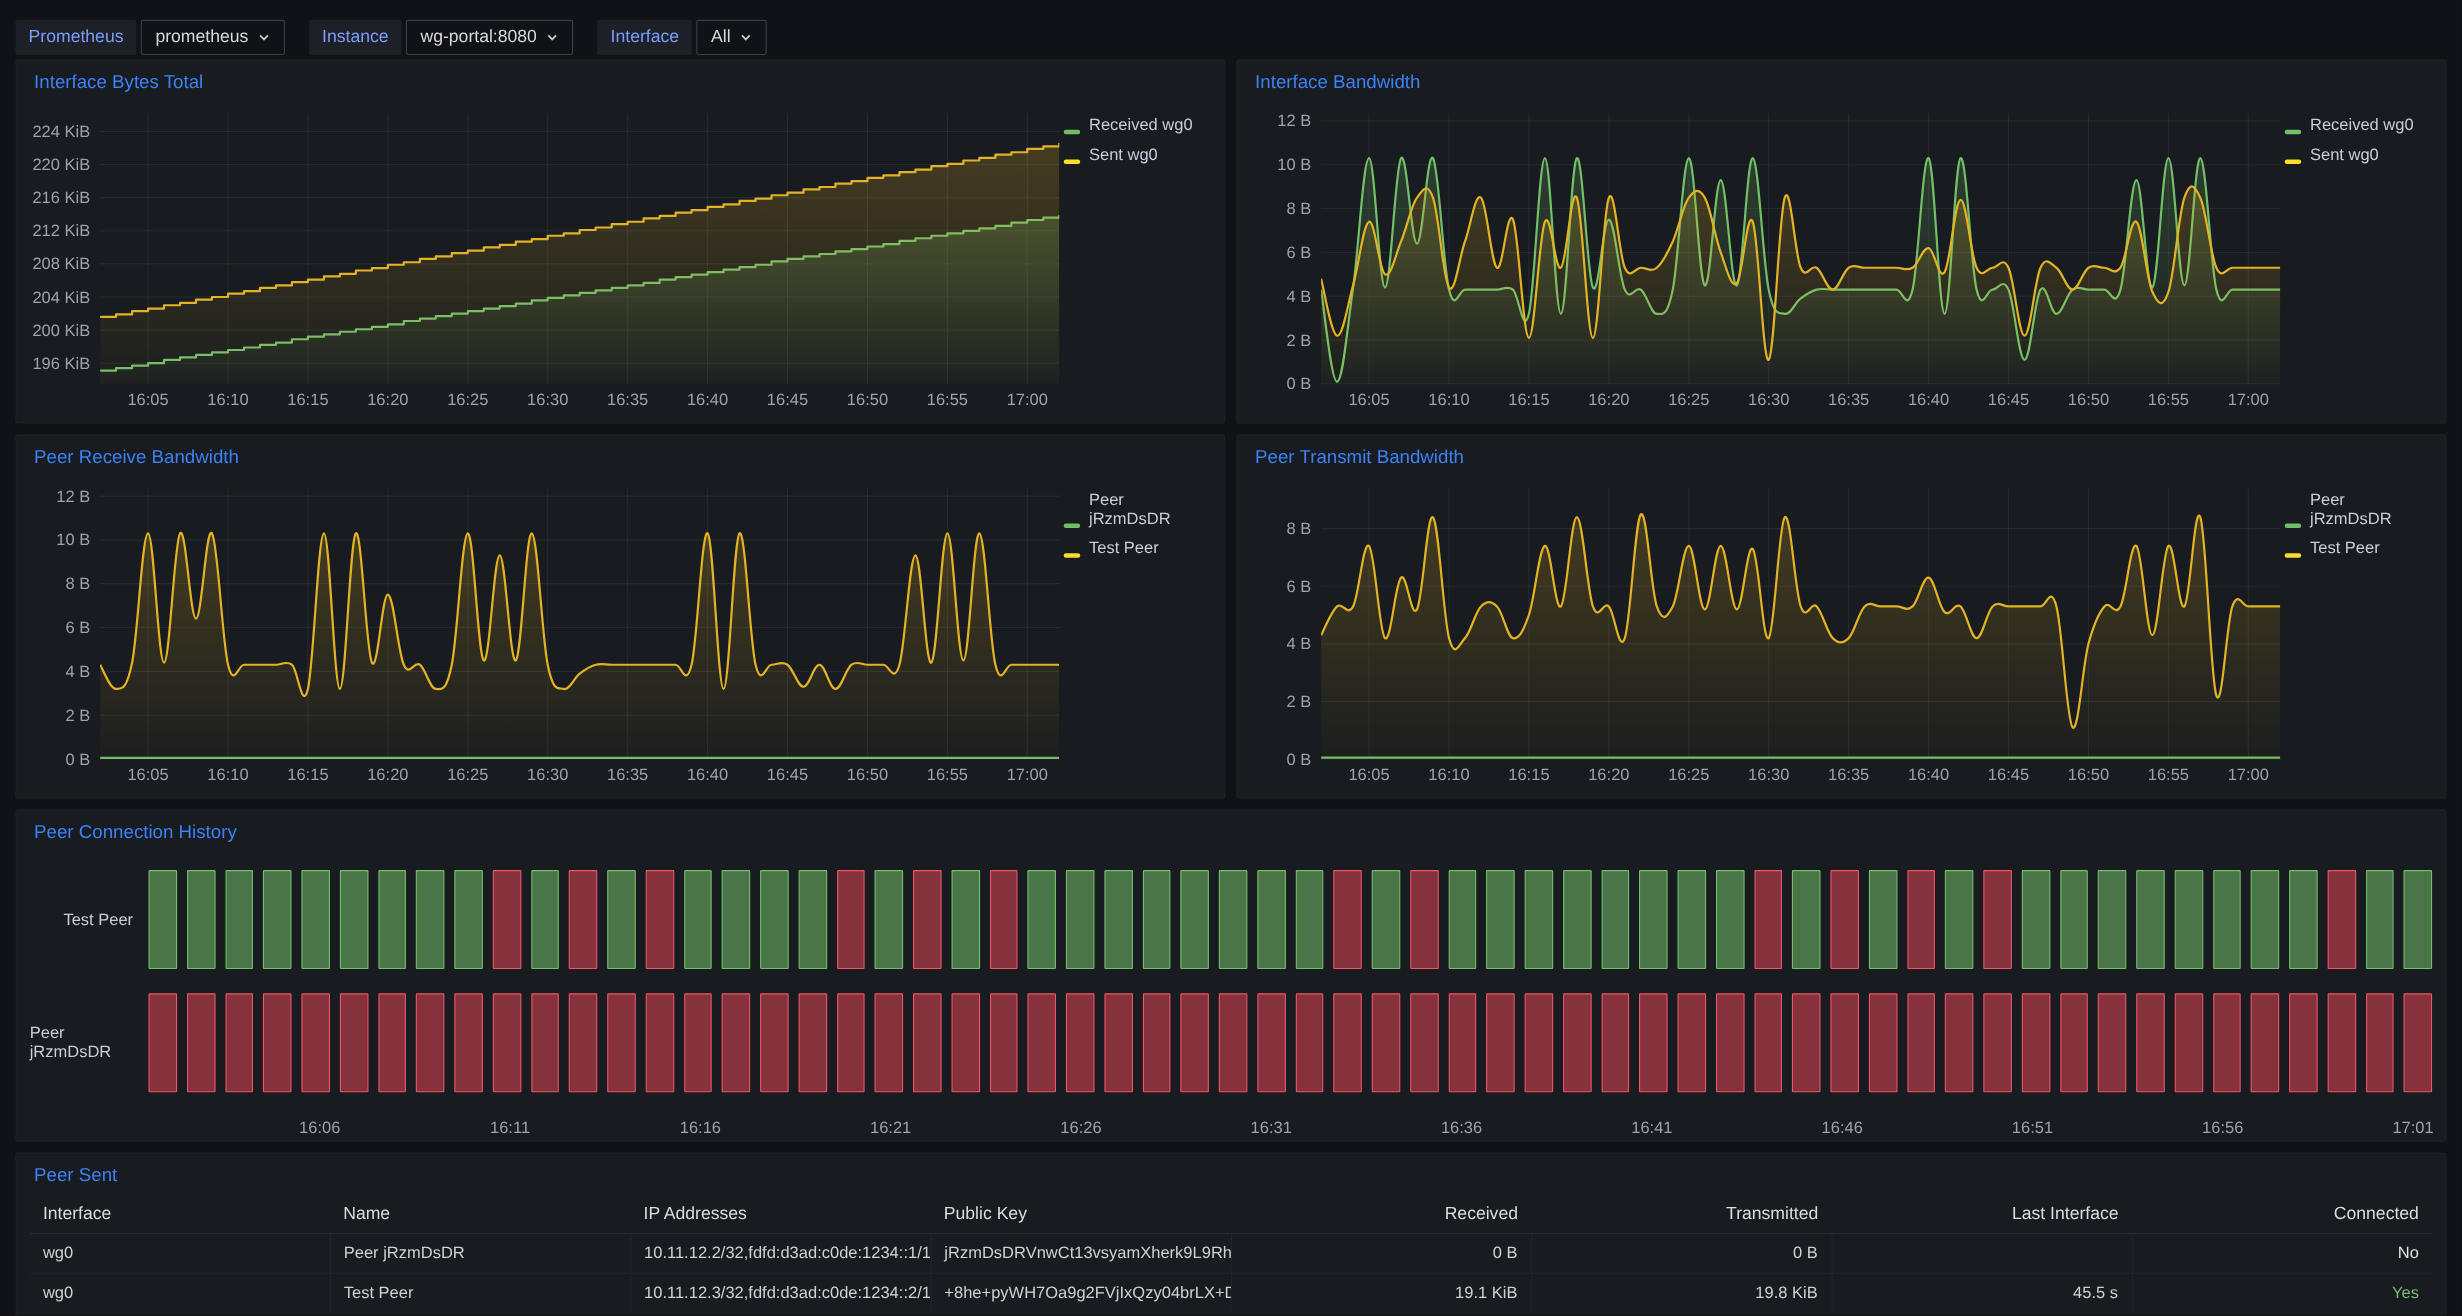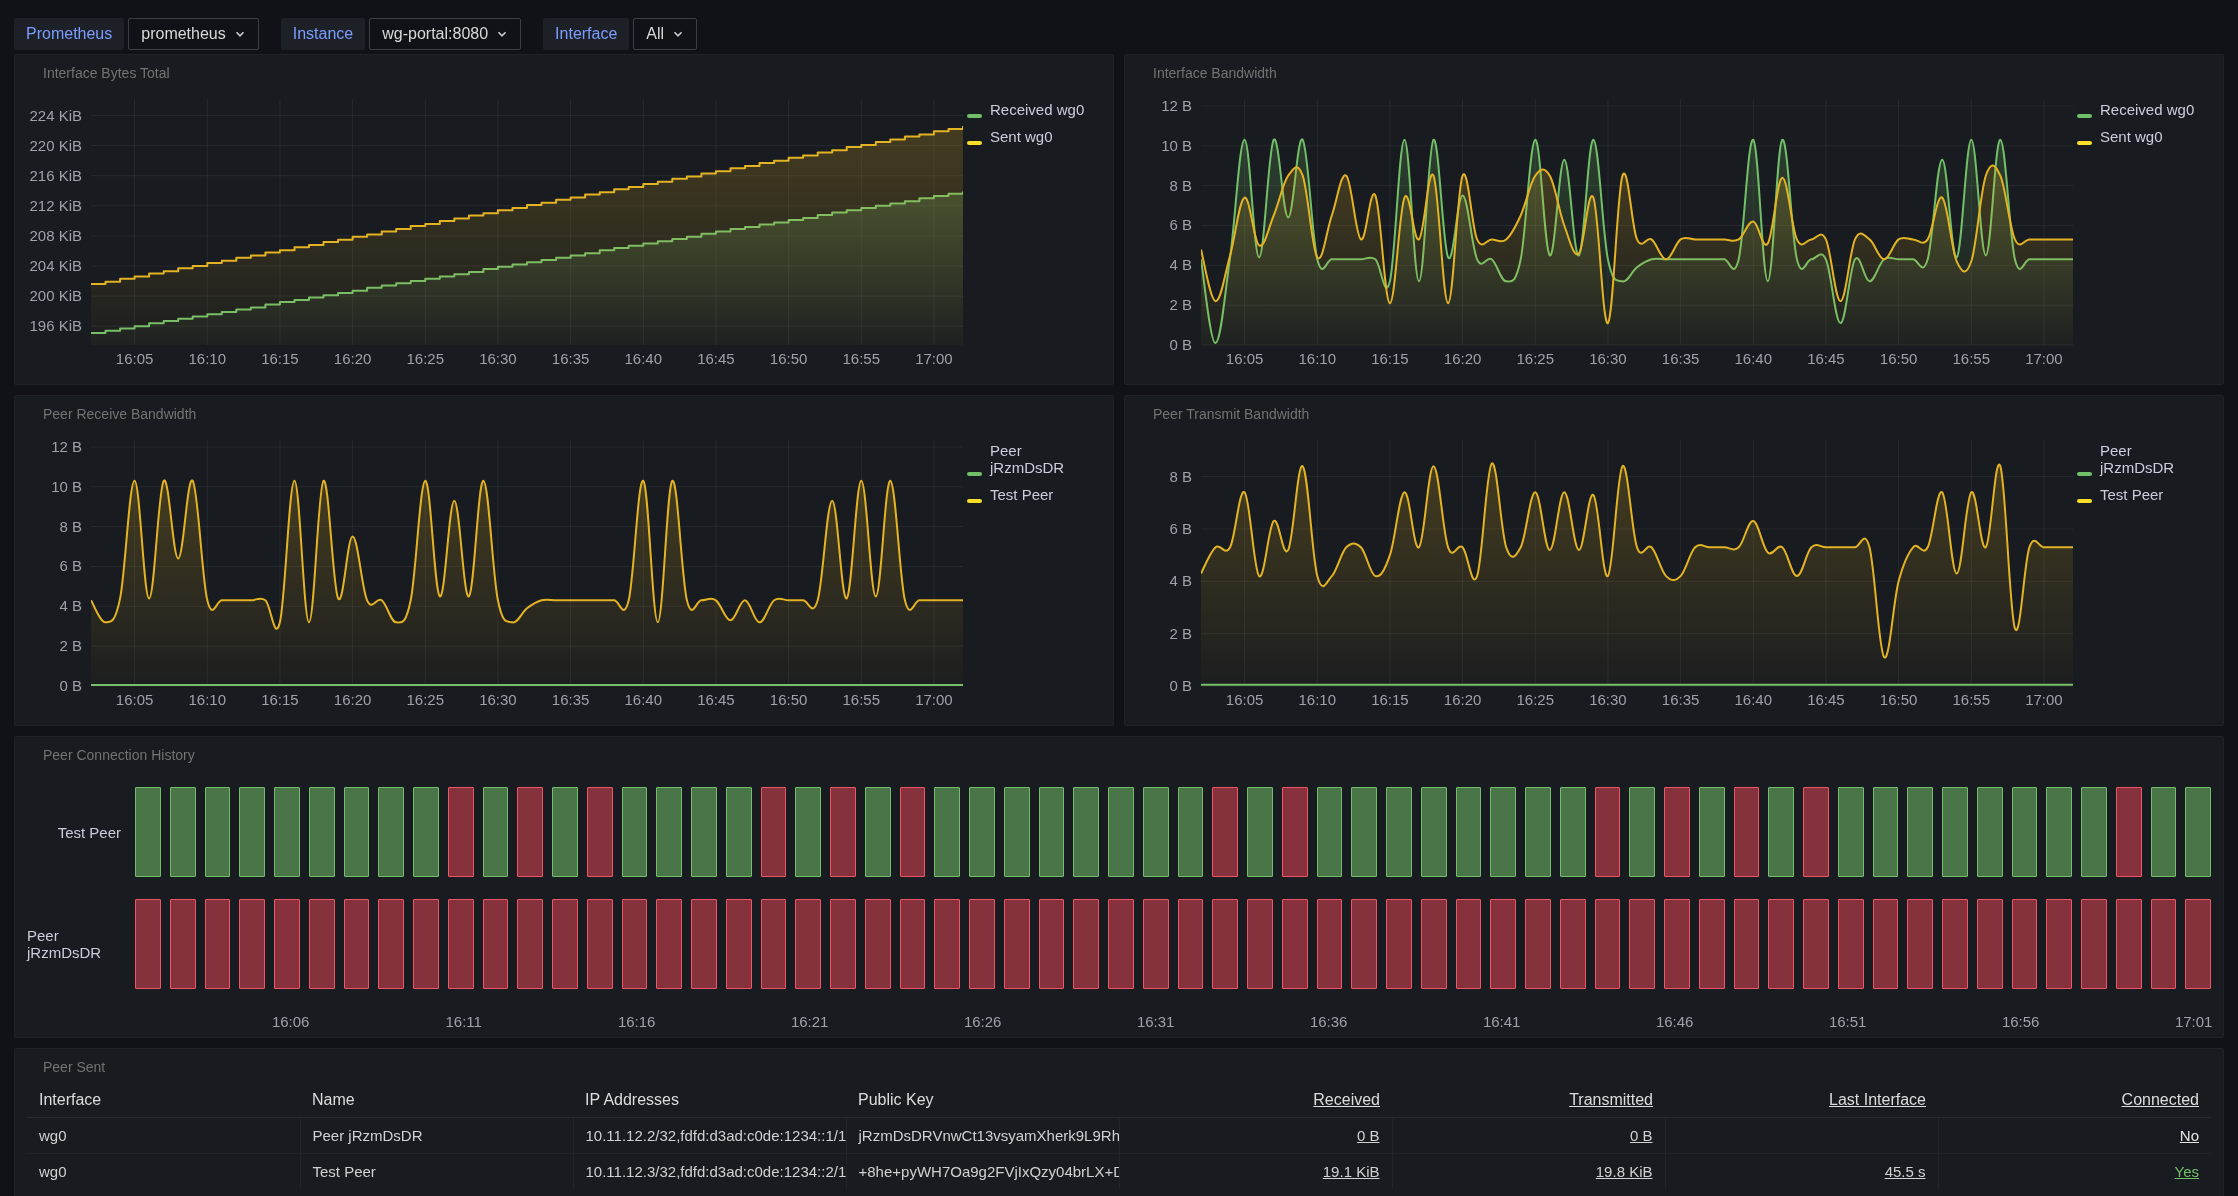--- a/index.html
+++ b/index.html
@@ -11,21 +11,21 @@
   .vlabel { height:32px; display:flex; align-items:center; padding:0 12px;
     background:#1d2026; color:#7b9dff; font-size:16px; border-radius:2px; margin-right:4px; }
   .vvalue { height:32px; display:flex; align-items:center; gap:8px; padding:0 12px;
     background:#111217; border:1px solid #3a3e47; color:#d8d9da; font-size:16px;
     border-radius:2px; cursor:pointer; }
   
   #dash { padding:4px 14px 0 14px; }
   .row { display:flex; gap:10px; margin-bottom:10px; }
   .panel { background:#181b1f; border:1px solid #202227; border-radius:2px; padding:8px 12px; }
   .panel.half { width:1100px; height:331px; }
-  .panel-title { font-size:14px; font-weight:500; color:#737373; padding:2px 4px 6px 4px; cursor:pointer;margin-left:12px; }
+  .panel-title { font-size:17px; font-weight:500; color:#3b82f6; padding:2px 4px 6px 4px; cursor:pointer; }
   .chart-body { display:flex; }
   .legend { width:132px; padding-top:14px; display:flex; flex-direction:column; gap:10px; }
   .legend-item { display:flex; align-items:flex-end; gap:8px; font-size:15px; color:#ccccdc; cursor:pointer; }
   .swatch { width:15px; height:4px; border-radius:2px; flex:0 0 auto; }
   svg text { font-family:"Liberation Sans", sans-serif; }
   
   #history-panel { width:2210px; height:302px; }
   .hrow { display:flex; align-items:stretch; height:90px; margin-bottom:22px; }
   .hrow-label { width:108px; display:flex; align-items:center; justify-content:flex-end;
     padding-right:14px; font-size:15px; color:#ccccdc; }
@@ -37,21 +37,21 @@
   .hx { margin-left:108px; position:relative; height:22px; }
   .hx span { position:absolute; transform:translateX(-50%); font-size:15px; color:#9da2ab; top:2px;text-align:right; }
   
   #table-panel { width:2210px; height:152px; overflow:hidden; }
   table { width:100%; border-collapse:collapse; table-layout:fixed; margin-top:2px; }
   th { font-size:16px; font-weight:500; color:#dcdde0; padding:8px 12px; cursor:pointer;
        border-bottom:1px solid rgba(255,255,255,0.07); white-space:nowrap; }
   td { font-size:15px; color:#d0d1d4; padding:9px 12px; white-space:nowrap; overflow:hidden;
        border-top:1px solid rgba(255,255,255,0.04); }
   td + td { border-left:1px solid rgba(255,255,255,0.045); }
-  .al { text-align:left; } .ar { text-align:right;text-decoration:underline; }
+  .al { text-align:left; } .ar { text-align:right; }
   td.conn-no  { color:#e5e5e5; }
   td.conn-yes { color:#73bf69; }
 </style>
 </head>
 <body>
 
 <header id="topbar">
     <div class="vargroup">
       <div class="vlabel">Prometheus</div>
       <div class="vvalue">

